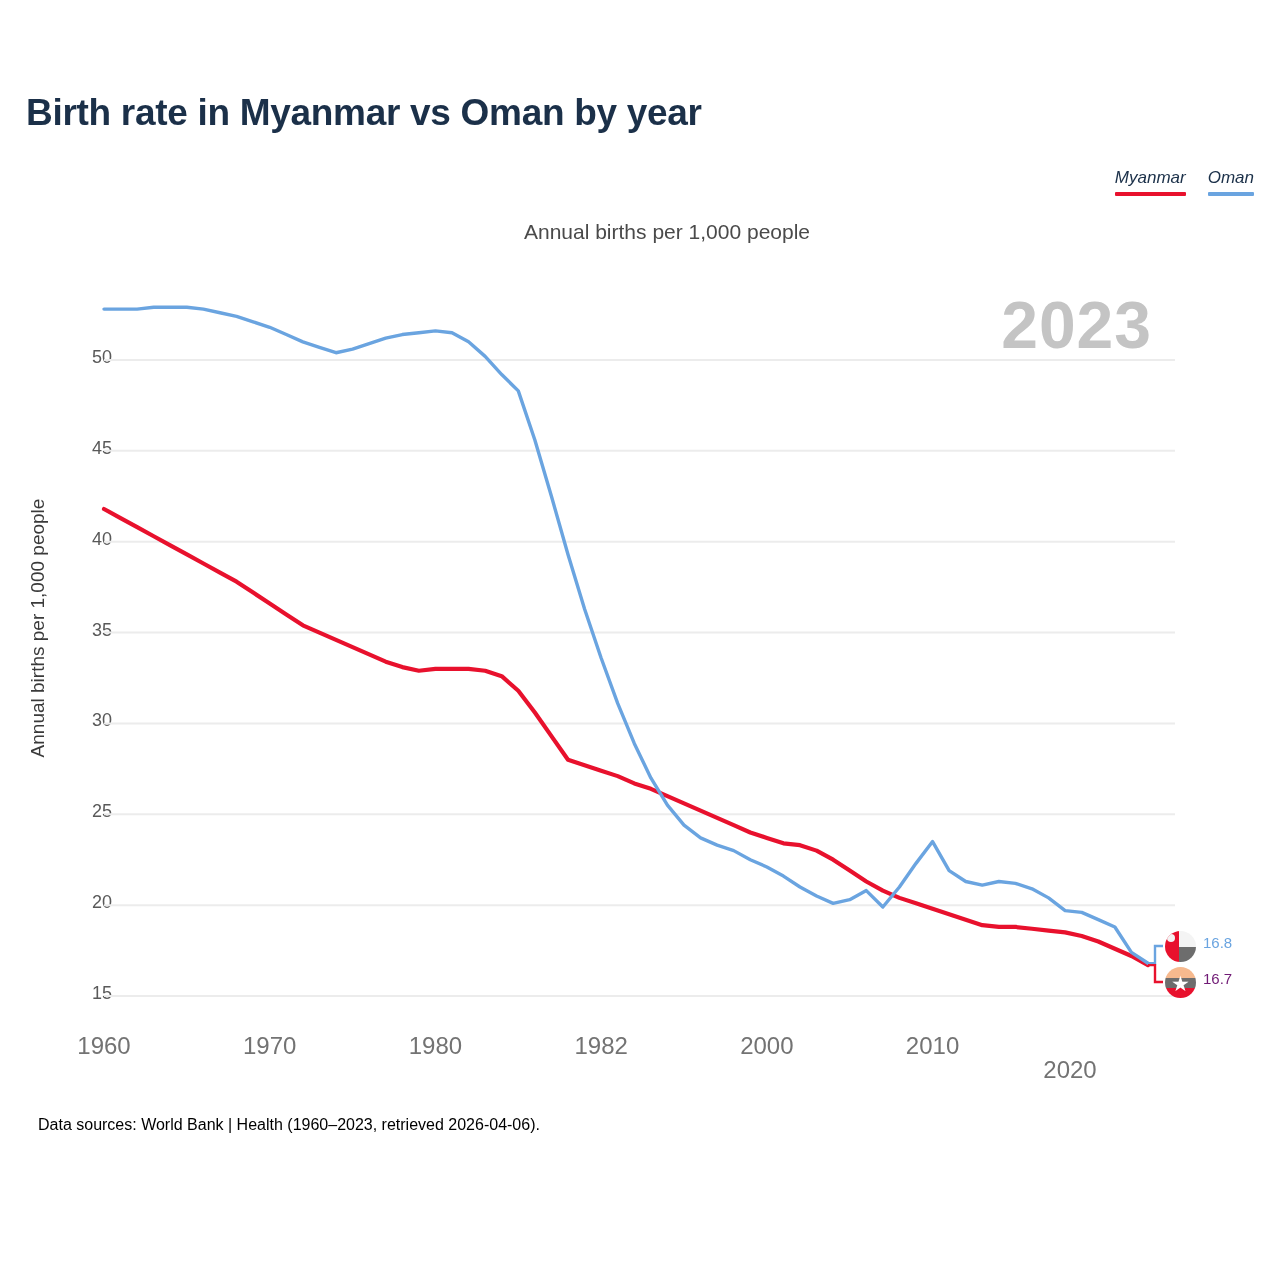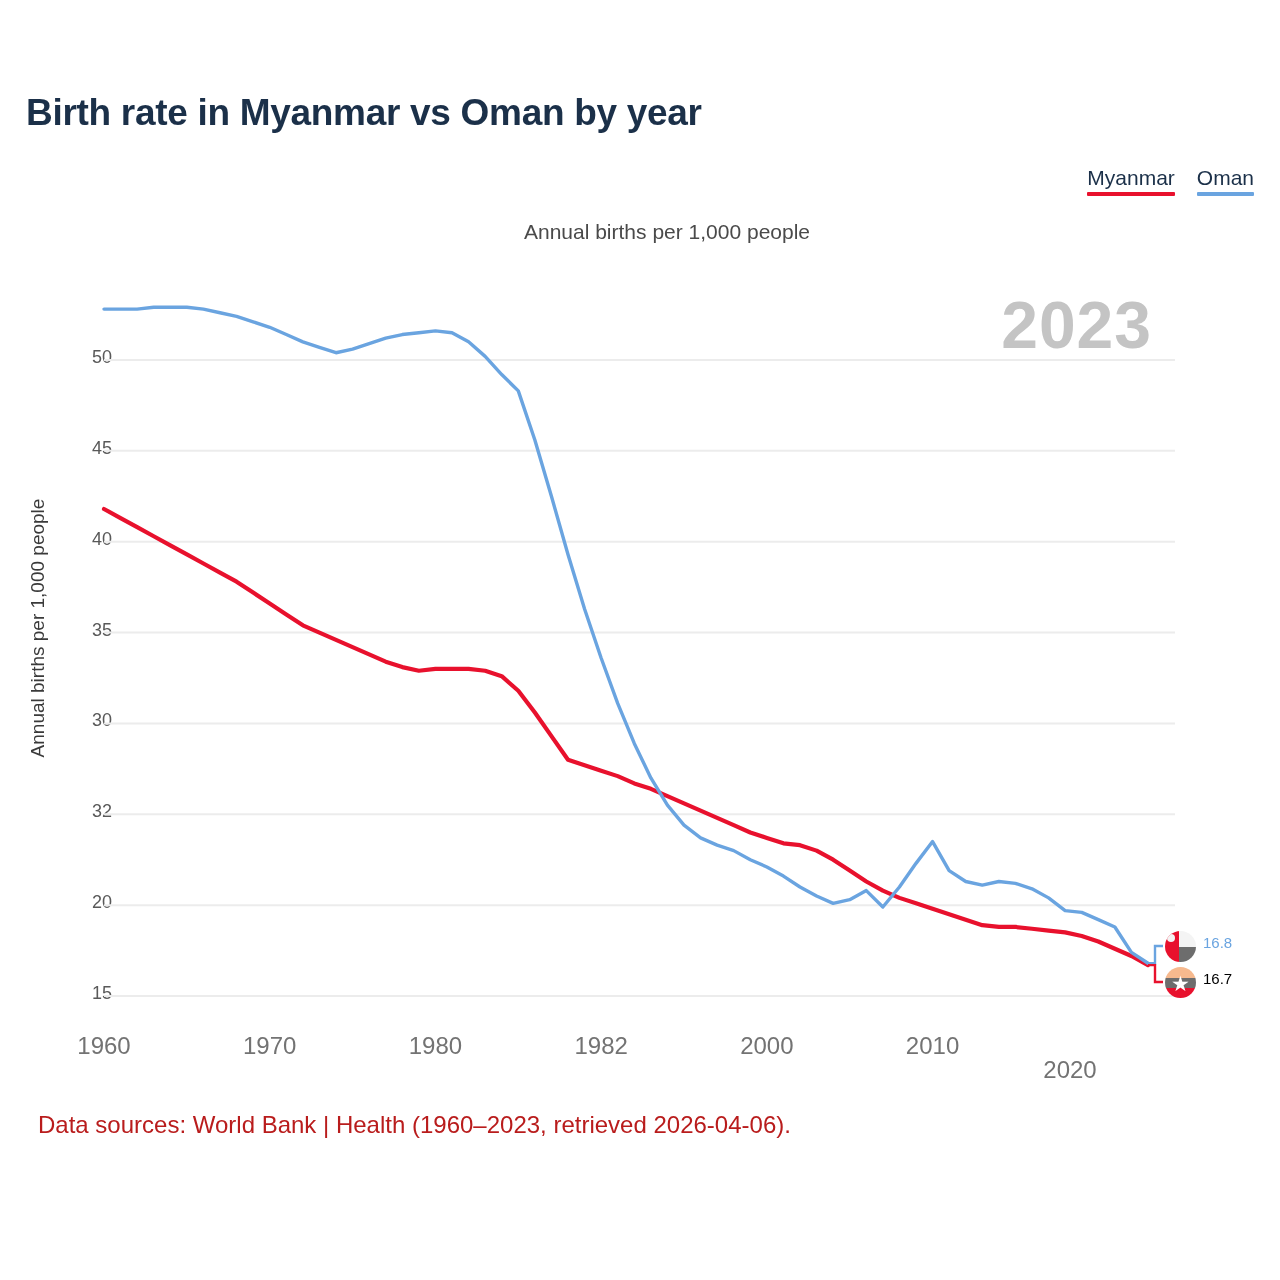--- a/index.html
+++ b/index.html
@@ -14,21 +14,21 @@
     position:absolute;left:26px;top:92px;
     font-size:37px;font-weight:bold;color:#1b3049;
     letter-spacing:-0.3px;white-space:nowrap;
   }
 
   .legend{
     position:absolute;right:26px;top:166px;
     display:flex;gap:22px;align-items:flex-start;
   }
   .legend-item{display:flex;flex-direction:column;align-items:center;}
-  .legend-label{font-size:21px;color:#1b3049;line-height:24px;}
+  .legend-label{font-size:17px;color:#1b3049;line-height:24px;font-style:italic;}
   .legend-rule{height:4px;width:100%;margin-top:2px;border-radius:1px;}
 
   .subtitle{
     position:absolute;left:0;right:0;top:220px;
     text-align:center;font-size:21px;color:#4a4a4a;
     padding-left:54px;
   }
 
   .watermark{
     position:absolute;right:128px;top:292px;
@@ -50,21 +50,21 @@
     text-align:right;font-size:18px;color:#595959;
     transform:translateY(-13px);
   }
   .xtick{
     position:absolute;top:1032px;width:110px;
     text-align:center;font-size:24px;color:#737373;
   }
 
   .footer{
     position:absolute;left:38px;top:1108px;
-    font-size:24px;color:#b91c1c;line-height:33px;
+    font-size:16px;color:#000000;line-height:33px;
   }
 
   .endlabel{
     position:absolute;font-size:15px;font-weight:500;white-space:nowrap;
   }
   .flag{
     position:absolute;width:31px;height:31px;border-radius:50%;
     overflow:hidden;
   }
   .flag-oman{background:#ffffff;}
@@ -101,21 +101,21 @@
 
   <div class="subtitle">Annual births per 1,000 people</div>
 
   <div class="watermark">2023</div>
 
   <div class="ylabel">Annual births per 1,000 people</div>
 
   <div id="yticks">
       <div class="ytick" style="top: 996px;">15</div>
       <div class="ytick" style="top: 905.143px;">20</div>
-      <div class="ytick" style="top: 814.286px;">32</div>
+      <div class="ytick" style="top: 814.286px;">25</div>
       <div class="ytick" style="top: 723.429px;">30</div>
       <div class="ytick" style="top: 632.571px;">35</div>
       <div class="ytick" style="top: 541.714px;">40</div>
       <div class="ytick" style="top: 450.857px;">45</div>
       <div class="ytick" style="top: 360px;">50</div>
     </div>
   <div id="xticks">
       <div class="xtick" style="left: 49px;">1960</div>
       <div class="xtick" style="left: 214.714px;">1970</div>
       <div class="xtick" style="left: 380.429px;">1980</div>
@@ -147,19 +147,19 @@
     <span class="om-emblem"></span>
   </div>
   <div class="endlabel" id="label-oman" style="left: 1203px; top: 934px; color: rgb(106, 164, 224);">16.8</div>
 
   <div class="flag flag-mm" id="flag-myanmar" style="left: 1165px; top: 967px;">
     <span class="mm-y"></span>
     <span class="mm-g"></span>
     <span class="mm-r"></span>
     <span class="mm-star">★</span>
   </div>
-  <div class="endlabel" id="label-myanmar" style="left: 1203px; top: 970px; color: #000000;">16.7</div>
+  <div class="endlabel" id="label-myanmar" style="left: 1203px; top: 970px; color: #701a75;">16.7</div>
 
   <div class="footer">
     <div>Data sources: World Bank | Health (1960–2023, retrieved 2026-04-06).</div>
   </div>
 
 </div>
 
 </body></html>

